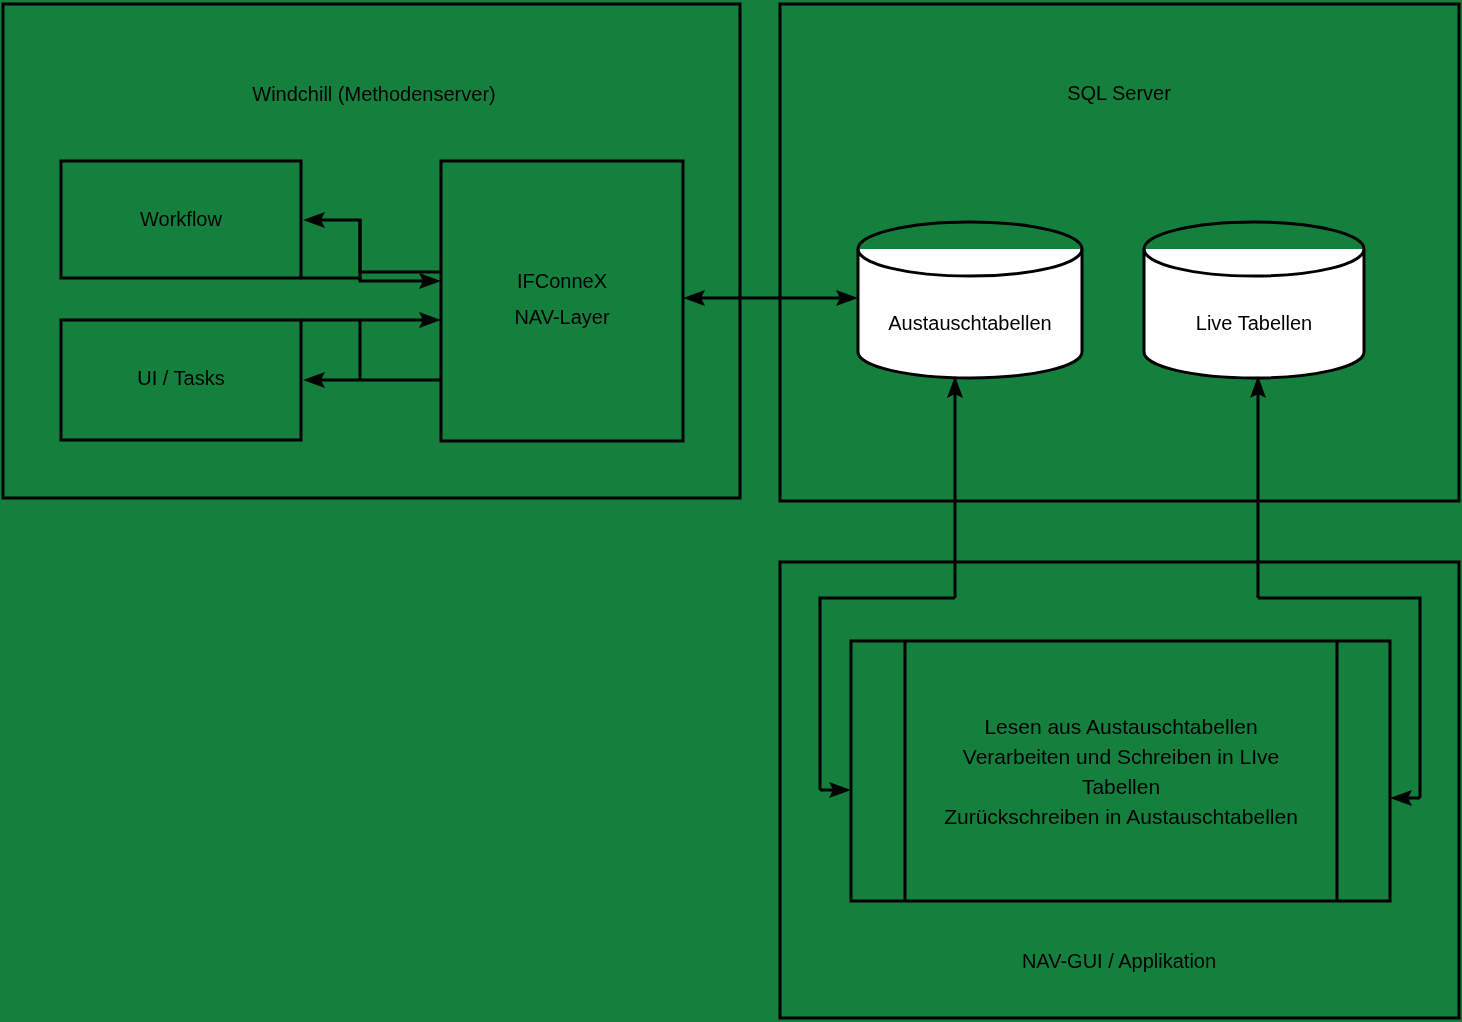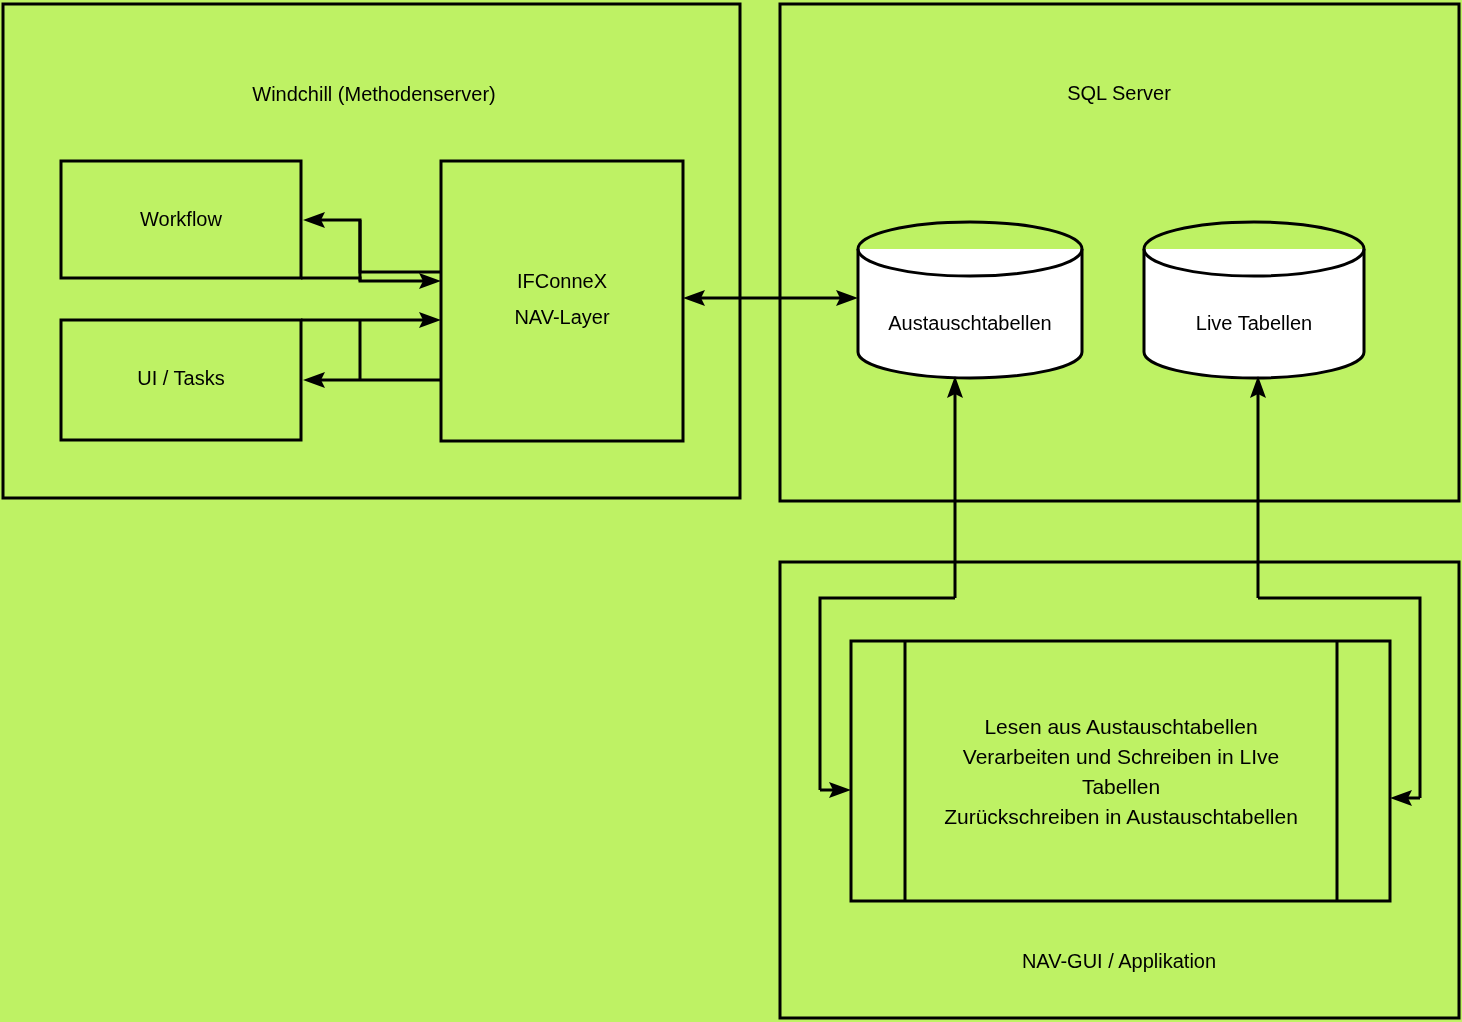--- a/index.html
+++ b/index.html
@@ -10,21 +10,21 @@
   body {
     width: 1462px;
     height: 1022px;
     font-family: "Liberation Sans", sans-serif;
     overflow: hidden;
   }
   #diagram-root {
     position: relative;
     width: 1462px;
     height: 1022px;
-    background: #bef264;
+    background: #15803d;
   }
   svg.canvas {
     position: absolute;
     left: 0;
     top: 0;
     width: 1462px;
     height: 1022px;
     display: block;
   }
   .shape-fill {

